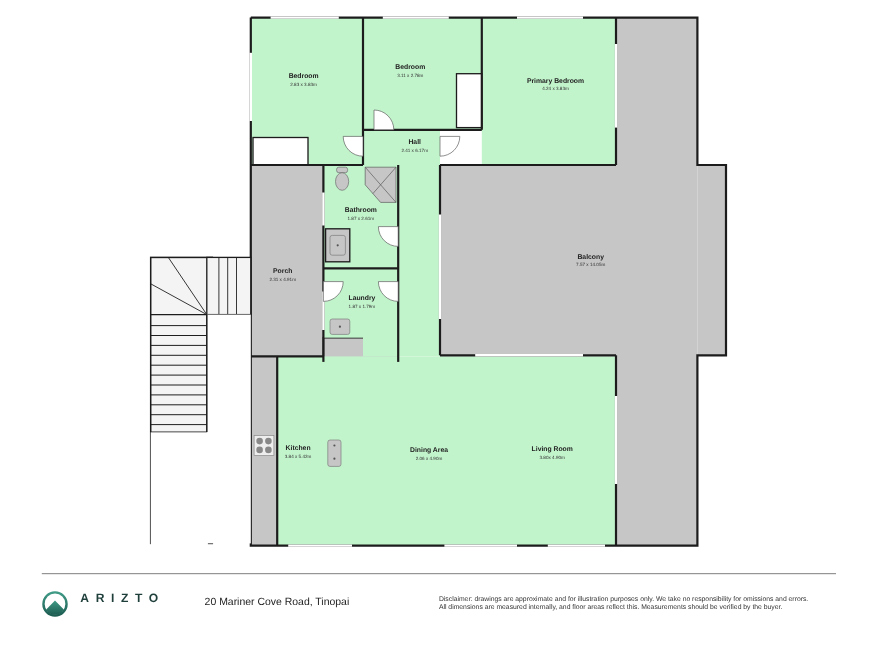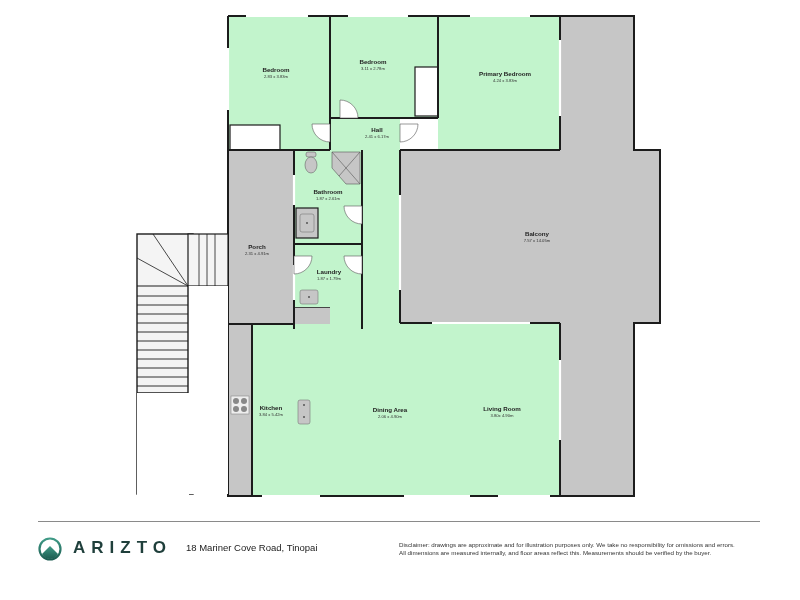--- a/index.html
+++ b/index.html
@@ -3,21 +3,21 @@
 <meta charset="utf-8">
 <style>
   html, body { margin: 0; padding: 0; background: #ffffff; }
   body { width: 800px; height: 600px; position: relative; overflow: hidden; font-family: "Liberation Sans", sans-serif; }
   #plan { position: absolute; left: 0; top: 0; width: 800px; height: 510px; }
   .lbl { position: absolute; transform: translate(-50%, -50%); text-align: center; white-space: nowrap; color: #222; }
   .lbl .n { font-size: 6.2px; font-weight: bold; display: block; line-height: 8px; }
   .lbl .d { font-size: 4.2px; display: block; line-height: 6px; color: #333; }
   #footer-rule { position: absolute; left: 38px; top: 521px; width: 722px; height: 1px; background: #8a8a8a; }
   #logo { position: absolute; left: 38px; top: 537px; width: 24px; height: 24px; }
-  #brand { position: absolute; left: 73px; top: 538px; font-size: 17px; letter-spacing: 6px; color: #1f3f3b; font-weight: bold; }
+  #brand { position: absolute; left: 73px; top: 538px; font-size: 11px; letter-spacing: 6px; color: #1f3f3b; font-weight: bold; }
   #address { position: absolute; left: 186px; top: 542px; font-size: 9.5px; color: #222; }
   #disclaimer { position: absolute; left: 399px; top: 541px; font-size: 6.2px; line-height: 8.4px; color: #333; width: 380px; }
 </style>
 </head>
 <body>
 
 <div id="plan">
   <svg width="800" height="510" viewBox="0 0 800 510" xmlns="http://www.w3.org/2000/svg">
 
     <g fill="#c6c6c6">
@@ -199,17 +199,17 @@
   <defs>
     <linearGradient id="lg" x1="0" y1="0" x2="0" y2="1">
       <stop offset="0" stop-color="#3f9a86"></stop>
       <stop offset="1" stop-color="#1d5d52"></stop>
     </linearGradient>
   </defs>
   <circle cx="12" cy="12" r="10.5" fill="none" stroke="url(#lg)" stroke-width="2.2"></circle>
   <path d="M4,17 L12,9 L20,17 A9,9 0 0 1 4,17 Z" fill="url(#lg)"></path>
 </svg>
 <div id="brand">ARIZTO</div>
-<div id="address">18 Mariner Cove Road, Tinopai</div>
+<div id="address">20 Mariner Cove Road, Tinopai</div>
 <div id="disclaimer">
   <div>Disclaimer: drawings are approximate and for illustration purposes only. We take no responsibility for omissions and errors.</div>
   <div>All dimensions are measured internally, and floor areas reflect this. Measurements should be verified by the buyer.</div>
 </div>
 
 </body></html>

